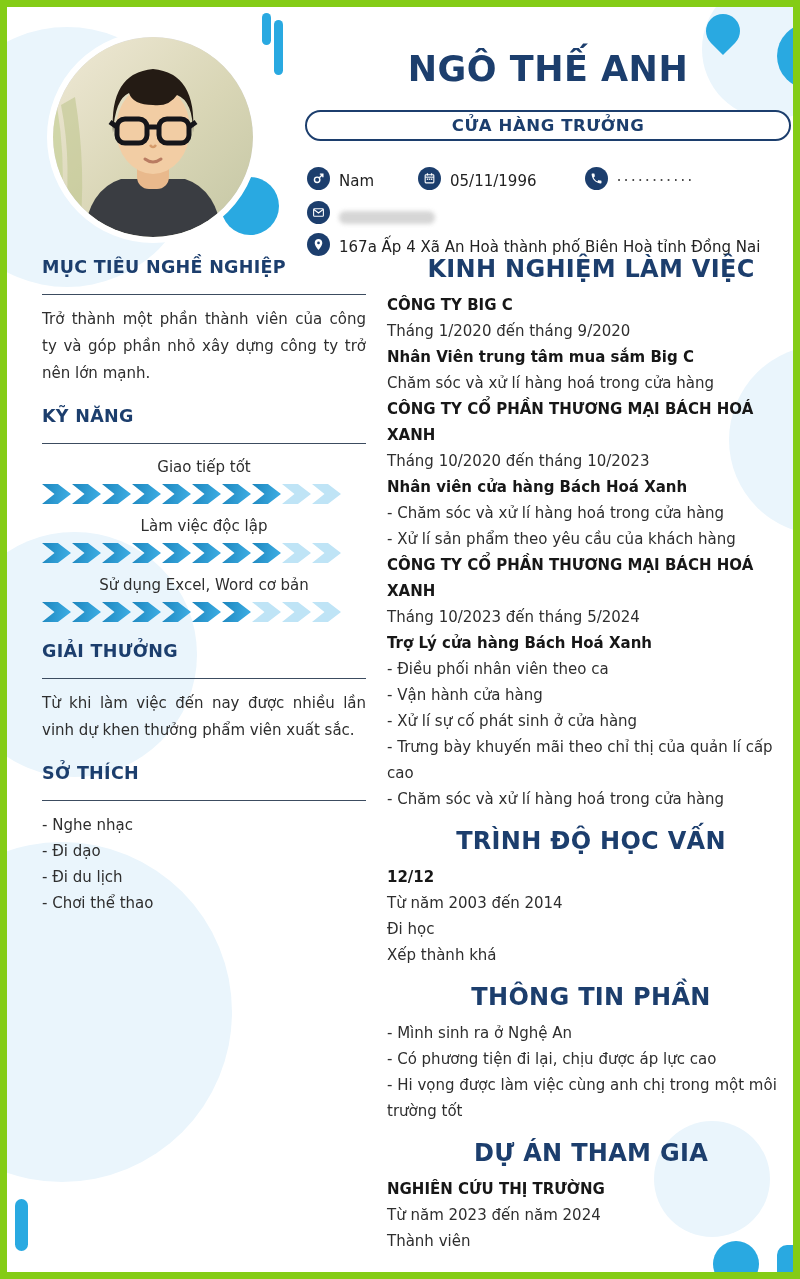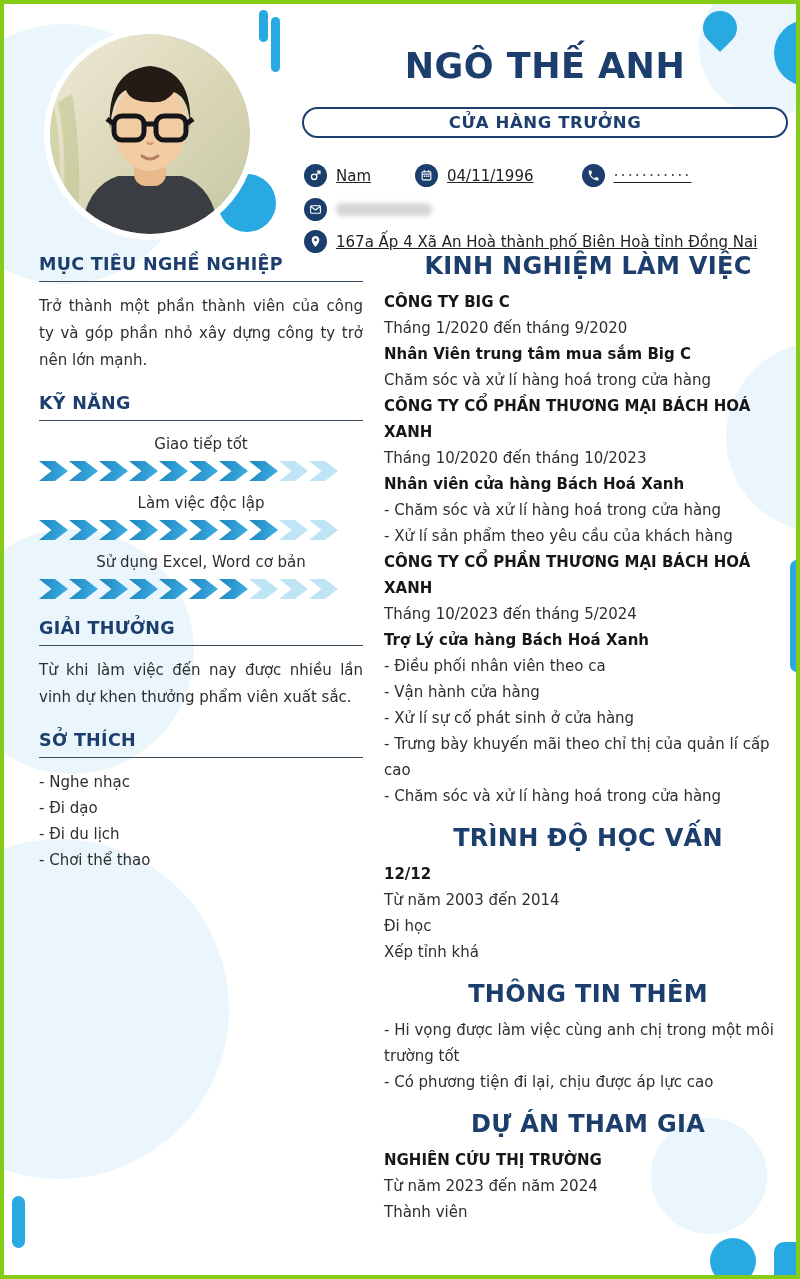--- a/index.html
+++ b/index.html
@@ -1,18 +1,18 @@
 <!DOCTYPE html>
 <html><head>
 <meta charset="utf-8">
 <style>
   html,body { margin:0; padding:0; background:#fff; }
   .page {
     position:relative; width:800px; height:1279px; overflow:hidden;
-    background:#ffffff; box-sizing:border-box; border:4px solid #84cc16;
+    background:#ffffff; box-sizing:border-box; border:7px solid #84cc16;
     font-family:"DejaVu Sans","Liberation Sans",sans-serif; color:#2e2e2e;
   }
   
   .blob { position:absolute; border-radius:50%; background:#eaf5fc; z-index:0; }
   .cyan { position:absolute; background:#29a9e1; z-index:1; }
   .bar { border-radius:7px; }
   .circle { border-radius:50%; }
   .teardrop { border-radius:50% 50% 50% 0; transform:rotate(-45deg); }
   
   .photo {
@@ -27,37 +27,37 @@
   }
   .title-pill {
     position:absolute; left:298px; top:103px; width:486px; height:31px; box-sizing:border-box;
     border:2px solid #1c3e6d; border-radius:18px; display:flex; align-items:center; justify-content:center;
     font-size:16.5px; font-weight:700; color:#1c3e6d; letter-spacing:.6px; z-index:3; background:#fff;
   }
   .c-row { position:absolute; left:300px; display:flex; align-items:center; z-index:3; }
   .row1 { top:160px; }
   .row2 { top:194px; }
   .row3 { top:226px; }
-  .citem { display:flex; align-items:center; gap:9px; font-size:15px; color:#222;text-decoration:underline; }
+  .citem { display:flex; align-items:flex-end; gap:9px; font-size:15px; color:#222; }
   .citem.g { margin-right:44px; }
   .citem.d { margin-right:48px; }
   .cicon {
     width:23px; height:23px; border-radius:50%; background:#1c3e6d; flex:none;
     display:flex; align-items:center; justify-content:center;
   }
   .cicon svg { width:13px; height:13px; display:block; }
   .dots { letter-spacing:2px; color:#4a4a4a; font-size:16px; }
   .blurred { width:96px; height:13px; border-radius:6px; background:#cfcfcf; filter:blur(2px); opacity:.85; }
   
   .left-col  { position:absolute; left:35px;  top:250px; width:324px; z-index:3; }
   .right-col { position:absolute; left:380px; top:246px; width:408px; z-index:3; }
   .l-section { margin-bottom:19px; }
   .lhead {
     font-size:17.5px; font-weight:700; color:#1c3e6d; letter-spacing:.3px;
-    padding-bottom:7px; border-bottom:1.5px solid #3c4c60; margin:0 0 11px 0;
+    padding-bottom:17px; border-bottom:1.5px solid #3c4c60; margin:0 0 11px 0;
   }
   .rhead {
     text-align:center; font-size:24px; font-weight:700; color:#1c3e6d;
     letter-spacing:.3px; margin:15px 0 9px 0;
   }
   .rhead.first { margin-top:2px; }
   .para { font-size:15px; line-height:27px; color:#2e2e2e; text-align:justify; margin:0; }
   .line { font-size:15px; line-height:26px; color:#2e2e2e; }
   .line.bold { font-weight:700; color:#171717; }
   
@@ -145,21 +145,21 @@
             <g fill="none" stroke="#fff" stroke-width="2">
               <rect x="4" y="5" width="16" height="15" rx="1.5"></rect>
               <path d="M4 9.5 h16"></path>
             </g>
             <path d="M7 2.5h2.4v4H7zM14.6 2.5H17v4h-2.4z" fill="#fff"></path>
             <rect x="7" y="12" width="2.6" height="2.6" fill="#fff"></rect>
             <rect x="10.8" y="12" width="2.6" height="2.6" fill="#fff"></rect>
             <rect x="14.6" y="12" width="2.6" height="2.6" fill="#fff"></rect>
           </svg>
       </span>
-      <span>04/11/1996</span>
+      <span>05/11/1996</span>
     </div>
     <div class="citem">
       <span class="cicon">
         <svg viewBox="0 0 24 24" fill="#fff">
             <path d="M6.6 10.8c1.5 2.9 3.8 5.2 6.7 6.7l2.2-2.2c.3-.3.7-.4 1-.3 1.2.4 2.4.6 3.7.6.6 0 1 .4 1 1V20c0 .6-.4 1-1 1C10.8 21 3 13.2 3 3.8c0-.6.4-1 1-1h3.4c.6 0 1 .4 1 1 0 1.3.2 2.5.6 3.7.1.3 0 .7-.3 1l-2.1 2.3z"></path>
           </svg>
       </span>
       <span class="dots">···········</span>
     </div>
   </div>
@@ -274,27 +274,28 @@
         <div class="line">- Xử lí sự cố phát sinh ở cửa hàng</div>
         <div class="line">- Trưng bày khuyến mãi theo chỉ thị của quản lí cấp cao</div>
         <div class="line">- Chăm sóc và xử lí hàng hoá trong cửa hàng</div>
       </div>
 
     <h2 class="rhead">TRÌNH ĐỘ HỌC VẤN</h2>
     <div>
         <div class="line bold">12/12</div>
         <div class="line">Từ năm 2003 đến 2014</div>
         <div class="line">Đi học</div>
-        <div class="line">Xếp tỉnh khá</div>
+        <div class="line">Xếp thành khá</div>
       </div>
 
-    <h2 class="rhead">THÔNG TIN THÊM</h2>
+    <h2 class="rhead">THÔNG TIN PHẦN</h2>
     <div>
+        <div class="line">- Mình sinh ra ở Nghệ An</div>
+        <div class="line">- Có phương tiện đi lại, chịu được áp lực cao</div>
         <div class="line">- Hi vọng được làm việc cùng anh chị trong một môi trường tốt</div>
-        <div class="line">- Có phương tiện đi lại, chịu được áp lực cao</div>
       </div>
 
     <h2 class="rhead">DỰ ÁN THAM GIA</h2>
     <div>
         <div class="line bold">NGHIÊN CỨU THỊ TRƯỜNG</div>
         <div class="line">Từ năm 2023 đến năm 2024</div>
         <div class="line">Thành viên</div>
       </div>
   </section>
 

